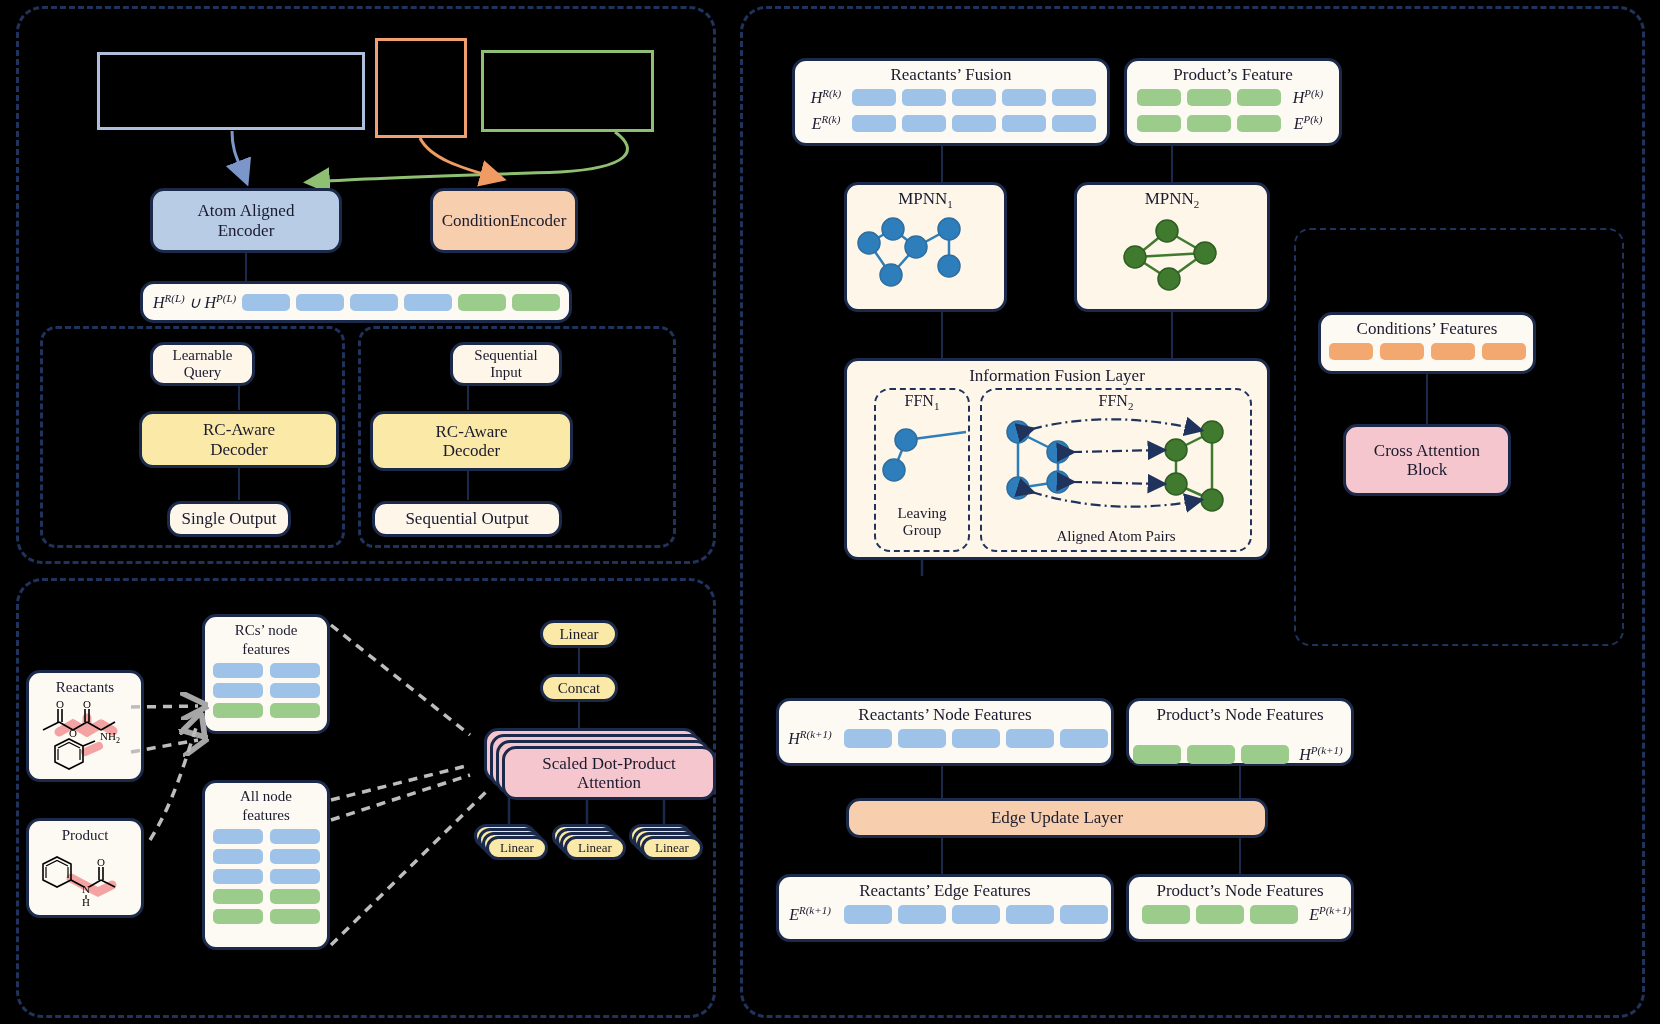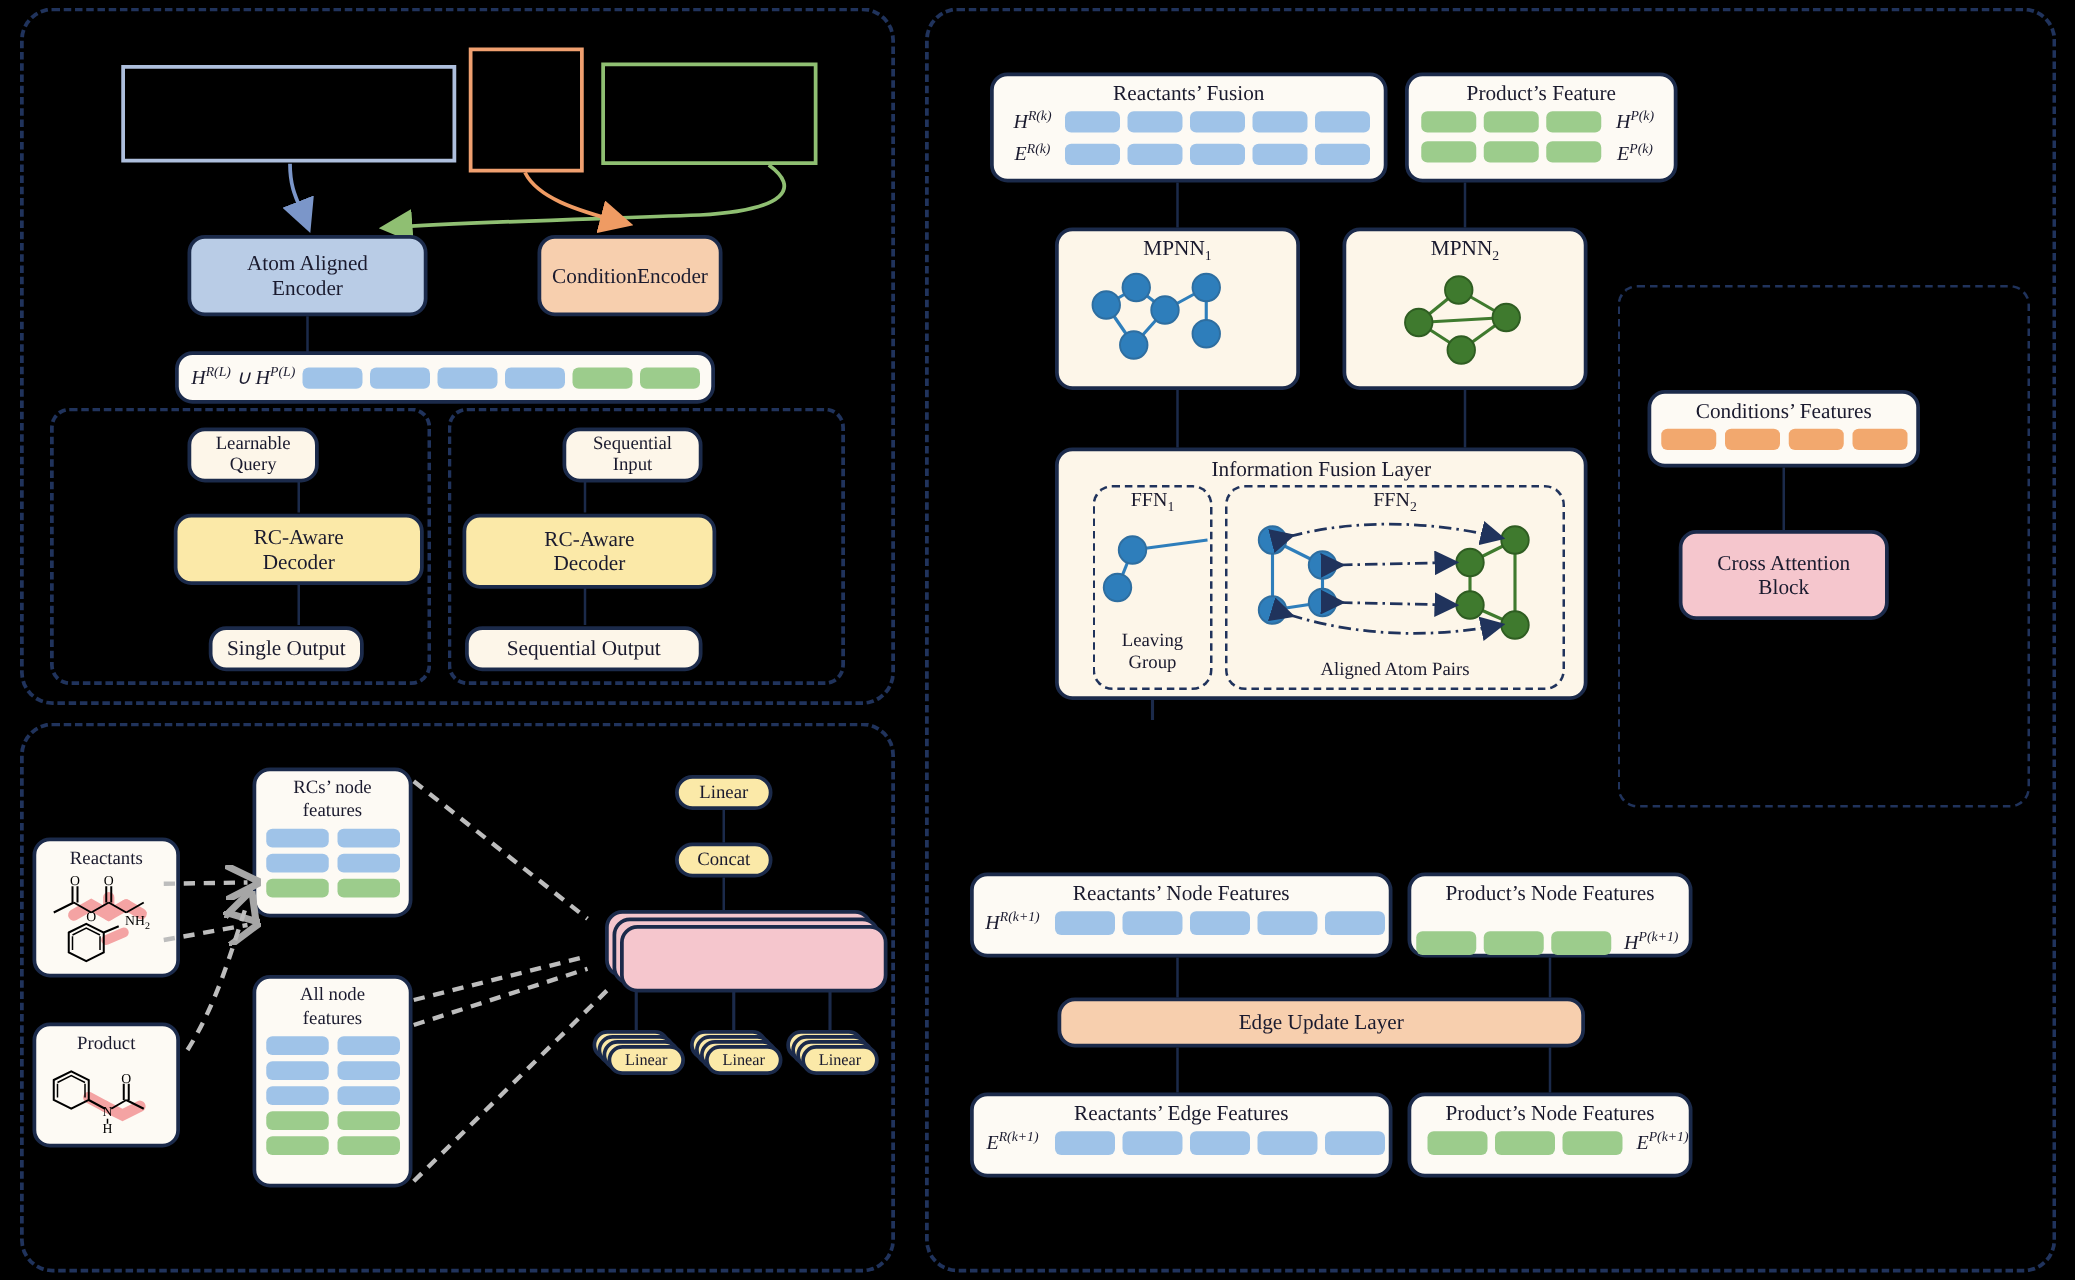--- a/index.html
+++ b/index.html
@@ -248,20 +248,24 @@
   <line x1="579" y1="702" x2="579" y2="728" stroke="#1b2a4a" stroke-width="2"></line>
   <line x1="509" y1="790" x2="509" y2="826" stroke="#1b2a4a" stroke-width="2.5"></line>
   <line x1="587" y1="790" x2="587" y2="826" stroke="#1b2a4a" stroke-width="2.5"></line>
   <line x1="664" y1="790" x2="664" y2="826" stroke="#1b2a4a" stroke-width="2.5"></line>
 </svg>
 
 <div class="abs" style="left:484px;top:728px;width:220px;height:62px;">
   <div class="abs card pinkc" style="left:0;top:0;width:214px;height:54px;"></div>
   <div class="abs card pinkc" style="left:6px;top:6px;width:214px;height:54px;"></div>
   <div class="abs card pinkc" style="left:12px;top:12px;width:214px;height:54px;"></div>
+  <div class="abs card pinkc" style="left:18px;top:18px;width:214px;height:54px;flex-direction:column;">
+    <span class="ttl">Scaled Dot-Product</span>
+    <span class="ttl">Attention</span>
+  </div>
 </div>
 
 <div class="abs" style="left:474px;top:824px;width:78px;height:38px;">
   <div class="abs card yellowc" style="left:0;top:0;width:62px;height:24px;"></div>
   <div class="abs card yellowc" style="left:4px;top:4px;width:62px;height:24px;"></div>
   <div class="abs card yellowc" style="left:8px;top:8px;width:62px;height:24px;"></div>
   <div class="abs card yellowc" style="left:12px;top:12px;width:62px;height:24px;">
     <span style="font-size:13px;">Linear</span>
   </div>
 </div>
@@ -308,30 +312,30 @@
 
 <div class="abs card white" style="left:1124px;top:58px;width:218px;height:88px;flex-direction:column;justify-content:flex-start;padding-top:4px;">
   <span class="ttl">Product’s Feature</span>
   <div style="display:flex;align-items:center;gap:6px;margin-top:3px;">
     <span class="chip chipgreen" style="width:44px;height:17px;"></span>
     <span class="chip chipgreen" style="width:44px;height:17px;"></span>
     <span class="chip chipgreen" style="width:44px;height:17px;"></span>
     <span class="mathlbl" style="width:42px;">
       <i>H</i><sup>P(k)</sup></span>
   </div>
-  <div style="display:flex;gap:6px;margin-top:6px;">
+  <div style="display:flex;align-items:center;gap:6px;margin-top:6px;">
     <span class="chip chipgreen" style="width:44px;height:17px;"></span>
     <span class="chip chipgreen" style="width:44px;height:17px;"></span>
     <span class="chip chipgreen" style="width:44px;height:17px;"></span>
     <span class="mathlbl" style="width:42px;">
       <i>E</i><sup>P(k)</sup></span>
   </div>
 </div>
 
-<div class="abs card cream" style="left:844px;top:182px;width:196px;height:130px;flex-direction:column;justify-content:flex-start;padding-top:4px;">
+<div class="abs card cream" style="left:844px;top:182px;width:163px;height:130px;flex-direction:column;justify-content:flex-start;padding-top:4px;">
   <span class="ttl">
     <span>MPNN</span><sub style="font-size:11px;">1</sub>
   </span>
   <svg style="position:relative;width:190px;height:100px;left:0;top:0;">
     <g stroke="#2e7ebb" stroke-width="2.5" fill="none">
       <line x1="38" y1="32" x2="62" y2="18"></line>
       <line x1="62" y1="18" x2="85" y2="36"></line>
       <line x1="38" y1="32" x2="60" y2="64"></line>
       <line x1="60" y1="64" x2="85" y2="36"></line>
       <line x1="85" y1="36" x2="118" y2="18"></line>

